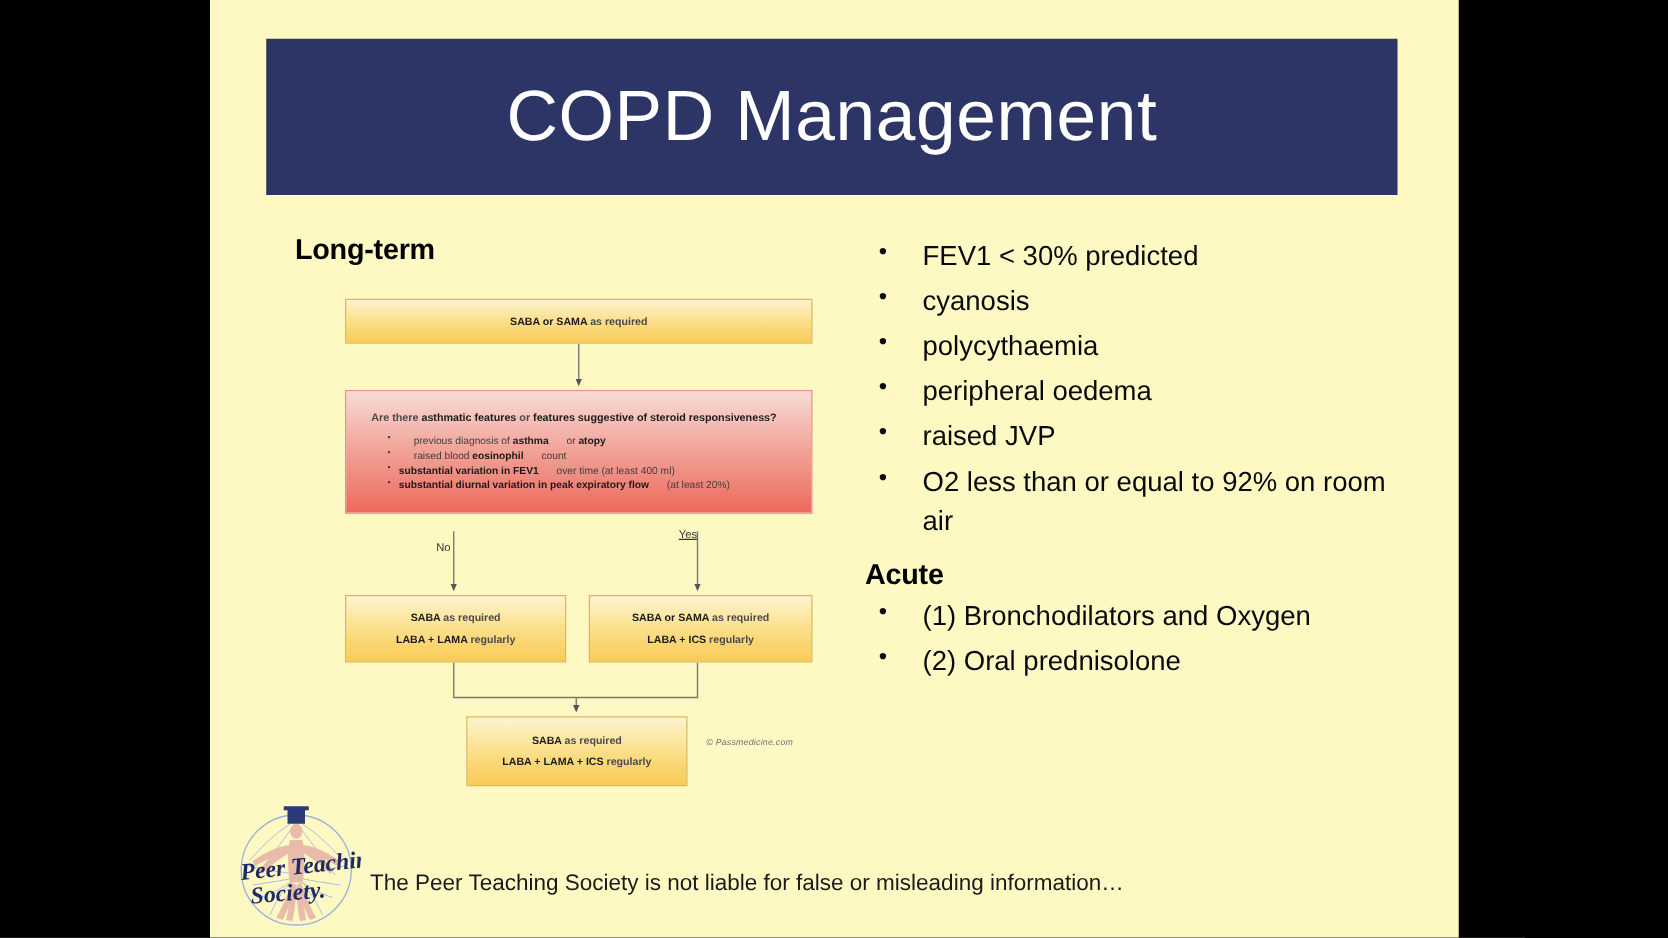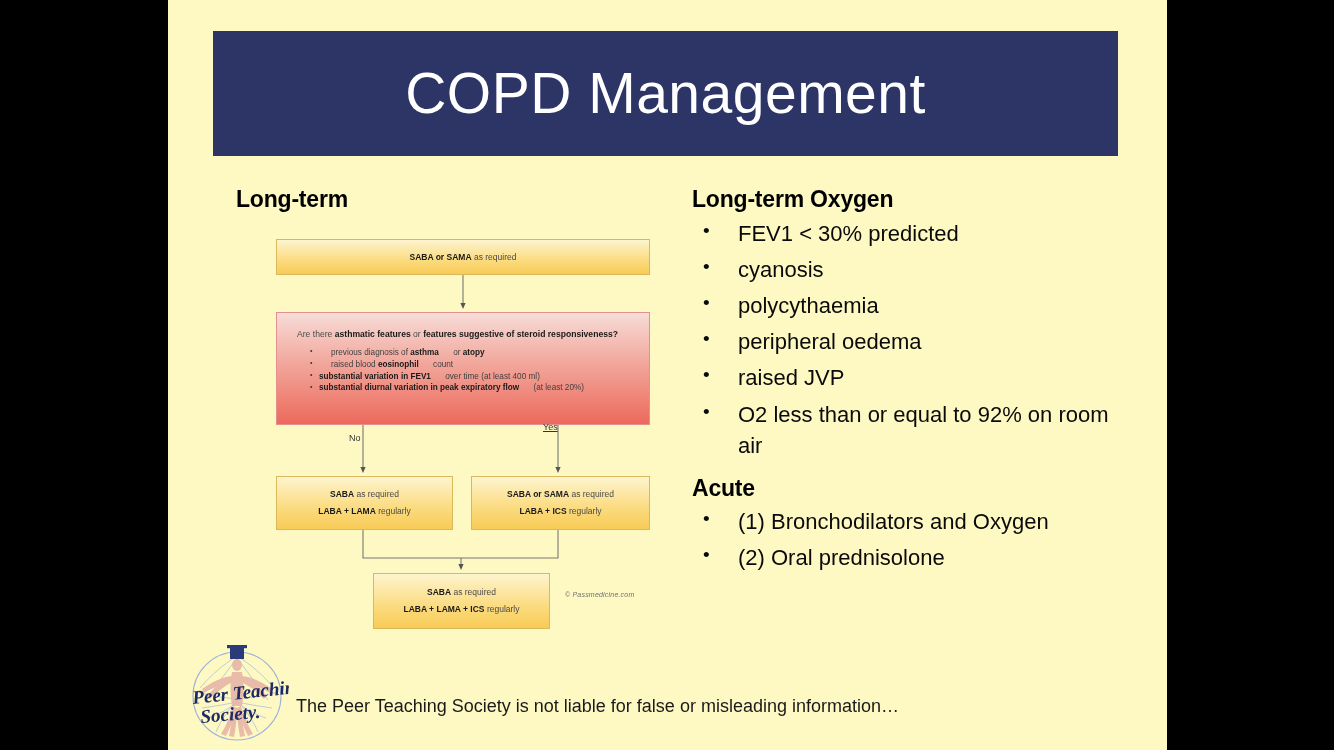--- a/index.html
+++ b/index.html
@@ -81,28 +81,28 @@
     color: #1a1a1a;
     font-size: 8.5px;
     line-height: 1.25;
     display: flex;
     flex-direction: column;
     justify-content: center;
     align-items: center;
     background: linear-gradient(to bottom, #fdf4cf 0%, #fbdd84 55%, #f8cb56 100%);
   }
   .fc-box b { font-weight: bold; }
-  .fc-box .muted { color: #4a4a4a; font-weight: normal; }
+  .fc-box .muted { color: #4a4a4a; font-weight: bold; }
   .fc-line { padding: 3px 6px; }
 
   #box-top {
     left: 108px; top: 53px; width: 374px; height: 36px;
   }
   #box-decision {
-    left: 108px; top: 126px; width: 374px; height: 113px;
+    left: 108px; top: 126px; width: 374px; height: 99px;
     border: 1px solid #e39090;
     background: linear-gradient(to bottom, #f7dcd7 0%, #f2a79c 45%, #ec6a5c 100%);
     display: block;
     text-align: left;
     padding: 16px 10px 24px 12px;
   }
   #box-decision .q {
     font-size: 8.6px;
     color: #1a1a1a;
     margin: 0 0 7px 8px;
@@ -288,21 +288,20 @@
         </div>
         <div class="fc-line">
           <b>LABA + LAMA + ICS</b><span class="muted"> regularly</span>
         </div>
       </div>
 
       <div id="credit">© Passmedicine.com</div>
     </div>
 
     <div id="right-col">
-      <div class="rc-heading">Long-term Oxygen</div>
       <ul class="rc-list" id="oxygen-list">
           <li>FEV1 &lt; 30% predicted</li>
           <li>cyanosis</li>
           <li>polycythaemia</li>
           <li>peripheral oedema</li>
           <li>raised JVP</li>
           <li>O2 less than or equal to 92% on room air</li>
         </ul>
       <div class="rc-heading second">Acute</div>
       <ul class="rc-list" id="acute-list">

